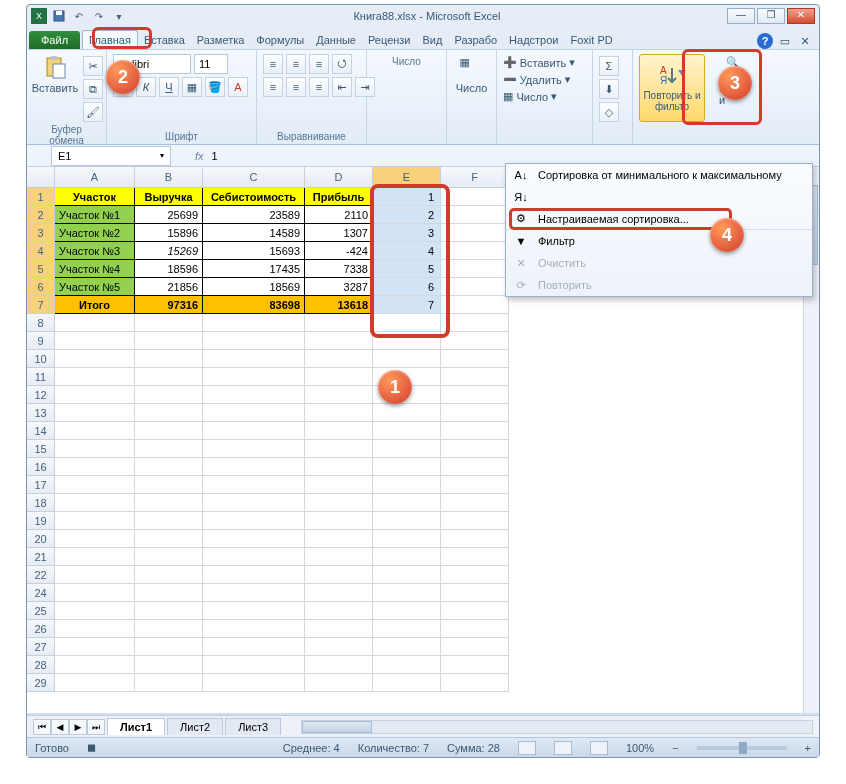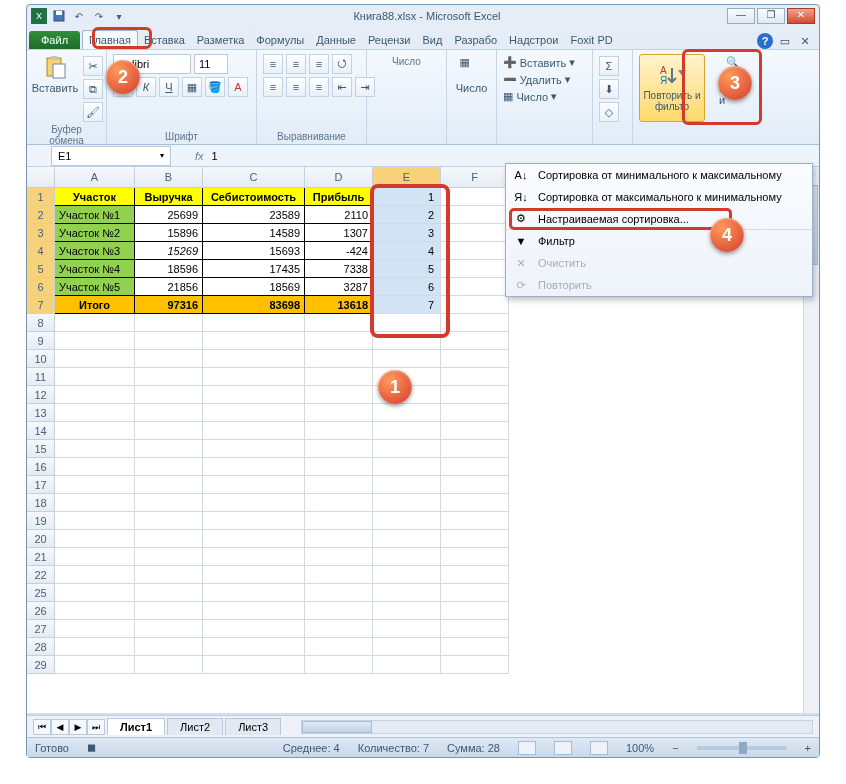--- a/index.html
+++ b/index.html
@@ -502,20 +502,29 @@
           <div class="gr">
             <div class="rh">22</div>
             <div class="cell empty" style="width:80px;"></div>
             <div class="cell empty" style="width:68px;"></div>
             <div class="cell empty" style="width:102px;"></div>
             <div class="cell empty" style="width:68px;"></div>
             <div class="cell empty" style="width:68px;"></div>
             <div class="cell empty" style="width:68px;"></div>
           </div>
           <div class="gr">
+            <div class="rh">24</div>
+            <div class="cell empty" style="width:80px;"></div>
+            <div class="cell empty" style="width:68px;"></div>
+            <div class="cell empty" style="width:102px;"></div>
+            <div class="cell empty" style="width:68px;"></div>
+            <div class="cell empty" style="width:68px;"></div>
+            <div class="cell empty" style="width:68px;"></div>
+          </div>
+          <div class="gr">
             <div class="rh">25</div>
             <div class="cell empty" style="width:80px;"></div>
             <div class="cell empty" style="width:68px;"></div>
             <div class="cell empty" style="width:102px;"></div>
             <div class="cell empty" style="width:68px;"></div>
             <div class="cell empty" style="width:68px;"></div>
             <div class="cell empty" style="width:68px;"></div>
           </div>
           <div class="gr">
             <div class="rh">26</div>
@@ -560,21 +569,20 @@
   </div>
 
   <div class="menu" style="left:478px; top:158px; width:308px;">
     <div id="menu-items">
           <div class="menu-item">
             <span class="mi-ic">А↓</span>
             <span>Сортировка от минимального к максимальному</span>
           </div>
           <div class="menu-item">
             <span class="mi-ic">Я↓</span>
-            <span>Сортировка от максимального к минимальному</span>
           </div>
           <div class="menu-item sep-after">
             <span class="mi-ic">⚙</span>
             <span>Настраиваемая сортировка...</span>
           </div>
           <div class="menu-item">
             <span class="mi-ic">▼</span>
             <span>Фильтр</span>
           </div>
           <div class="menu-item disabled">

